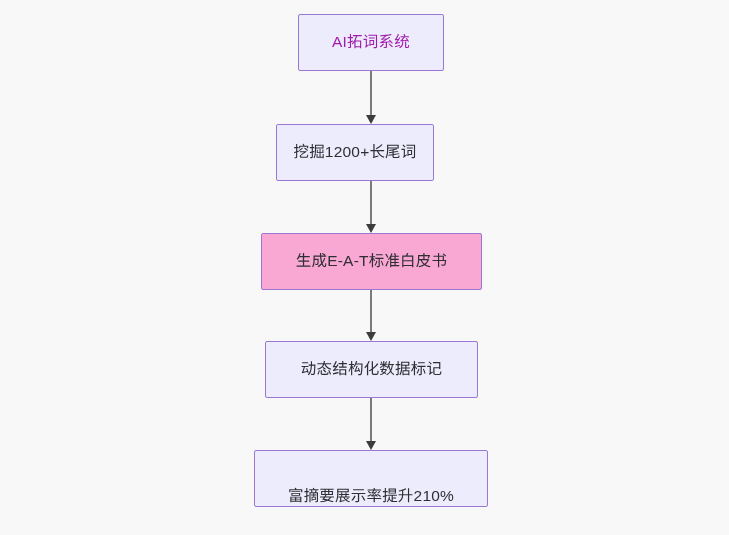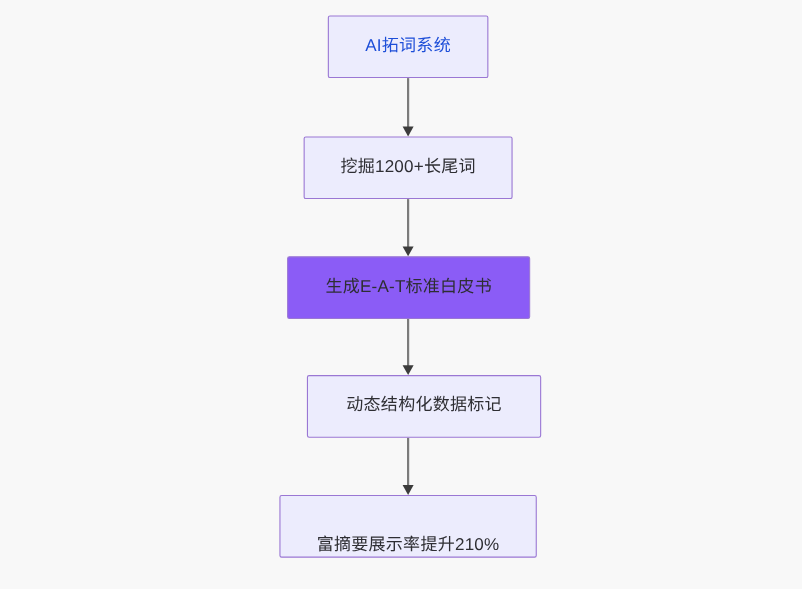--- a/index.html
+++ b/index.html
@@ -79,28 +79,28 @@
       <div class="edge-arrow" style="border-top-color: rgb(60, 60, 60);"></div>
     </div>
     <div class="edge" style="left: 359px; top: 290px; height: 51px;">
       <div class="edge-line" style="background: rgb(123, 123, 123);"></div>
       <div class="edge-arrow" style="border-top-color: rgb(60, 60, 60);"></div>
     </div>
     <div class="edge" style="left: 359px; top: 398px; height: 52px;">
       <div class="edge-line" style="background: rgb(123, 123, 123);"></div>
       <div class="edge-arrow" style="border-top-color: rgb(60, 60, 60);"></div>
     </div>
-    <div class="node" style="left: 298px; top: 14px; width: 146px; height: 57px; background: rgb(236, 236, 253); border-color: rgb(154, 119, 212); color: #1d4ed8;">
+    <div class="node" style="left: 298px; top: 14px; width: 146px; height: 57px; background: rgb(236, 236, 253); border-color: rgb(154, 119, 212); color: #a21caf;">
       <span class="node-label">AI拓词系统</span>
     </div>
-    <div class="node" style="left: 276px; top: 124px; width: 190px; height: 57px; background: rgb(236, 236, 253); border-color: rgb(154, 119, 212); color: rgb(46, 46, 51);">
+    <div class="node" style="left: 276px; top: 124px; width: 158px; height: 57px; background: rgb(236, 236, 253); border-color: rgb(154, 119, 212); color: rgb(46, 46, 51);">
       <span class="node-label">挖掘1200+长尾词</span>
     </div>
-    <div class="node" style="left: 261px; top: 233px; width: 221px; height: 57px; background: #8b5cf6; border-color: rgb(154, 119, 212); color: rgb(46, 46, 51);">
+    <div class="node" style="left: 261px; top: 233px; width: 221px; height: 57px; background: #f9a8d4; border-color: rgb(154, 119, 212); color: rgb(46, 46, 51);">
       <span class="node-label">生成E-A-T标准白皮书</span>
     </div>
-    <div class="node" style="left: 279px; top: 341px; width: 213px; height: 57px; background: rgb(236, 236, 253); border-color: rgb(154, 119, 212); color: rgb(46, 46, 51);">
+    <div class="node" style="left: 265px; top: 341px; width: 213px; height: 57px; background: rgb(236, 236, 253); border-color: rgb(154, 119, 212); color: rgb(46, 46, 51);">
       <span class="node-label">动态结构化数据标记</span>
     </div>
     <div class="node" style="left: 254px; top: 450px; width: 234px; height: 57px; background: rgb(236, 236, 253); border-color: rgb(154, 119, 212); color: rgb(46, 46, 51); align-items: flex-end;">
       <span class="node-label">富摘要展示率提升210%</span>
     </div>
   </div>
 
 </body></html>

